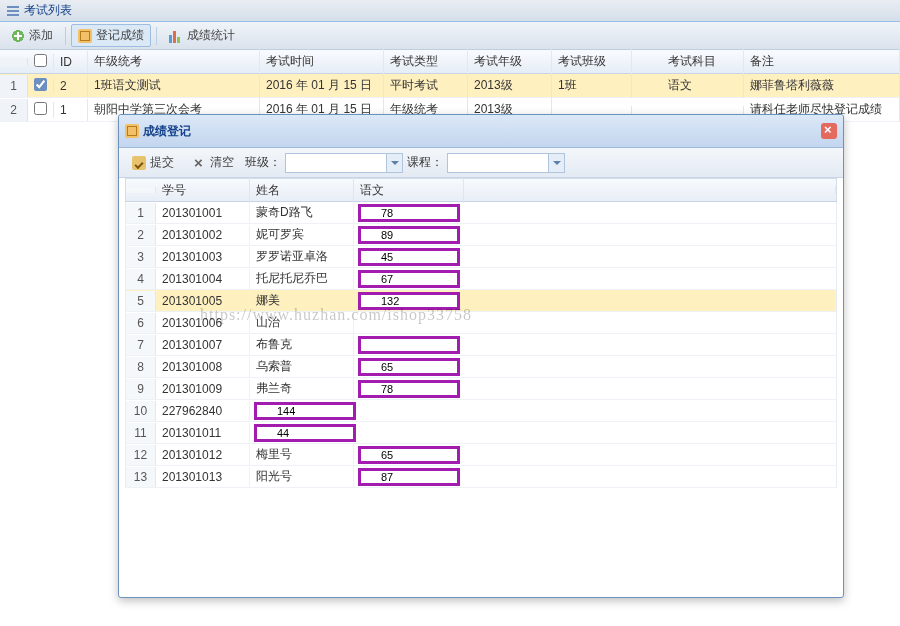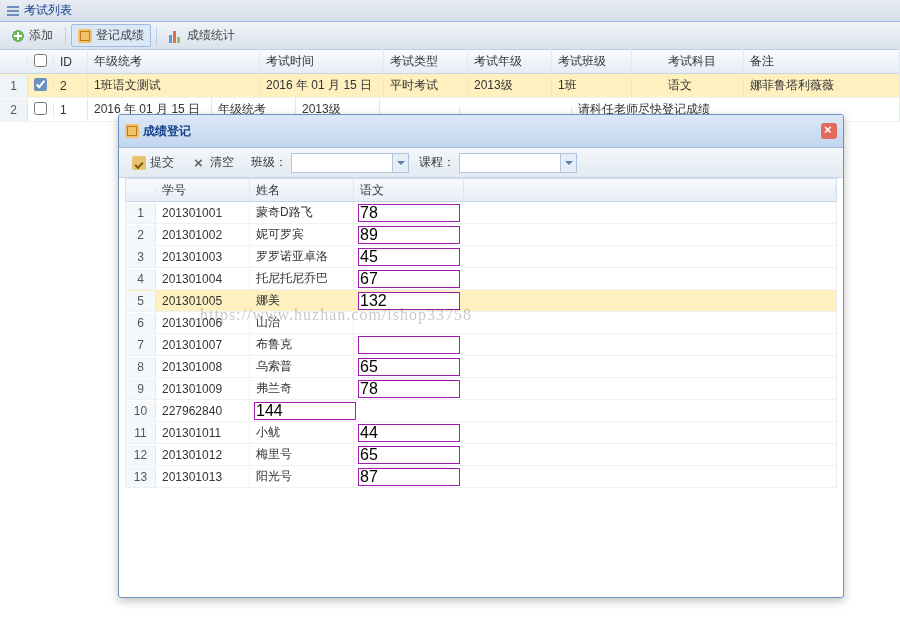--- a/index.html
+++ b/index.html
@@ -44,40 +44,40 @@
 .grid-header input[type=checkbox], .grid-row input[type=checkbox] { accent-color:#6b8fbf; }
 
 
 .dialog { position: absolute; left: 118px; top: 114px; width: 726px; height: 484px; border: 1px solid #6b92bf; border-radius: 3px; background: #fff; box-shadow: 0 3px 10px rgba(0,0,0,0.25); display:flex; flex-direction:column; }
 .dlg-header { background: linear-gradient(to bottom, #dbe8f8, #c3d6ee); border-bottom:1px solid #9cb9da; height: 24px; display:flex; align-items:center; padding: 16px 6px; border-radius: 3px 3px 0 0; }
 .dlg-title { color:#15428b; font-weight:bold; font-size:12px; display:flex; align-items:center; gap:4px; }
 .dlg-close { margin-left:auto; width:16px; height:16px; background:#e56a5e; border-radius:3px; position:relative; cursor:pointer; }
 .dlg-close::before { content:"×"; color:#fff; font-weight:bold; position:absolute; left:3px; top:-1px; font-size:13px; }
 
 .dlg-toolbar { background: linear-gradient(to bottom, #f4f7fb, #e3eaf3); border-bottom:1px solid #c8d4e3; padding:12px 6px; display:flex; align-items:center; gap:4px; height:30px; }
-.dlg-toolbar label { color:#333; margin-left:6px; }
+.dlg-toolbar label { color:#333; }
 .combo { display:inline-flex; border:1px solid #b1c4de; height:20px; background:#fff; }
 .combo input { border:none; outline:none; padding:0 4px; font-size:12px; }
 .combo .arrow { width:16px; background:#e5edf7; border-left:1px solid #b1c4de; position:relative; }
 .combo .arrow::before { content:""; position:absolute; left:4px; top:7px; border:4px solid transparent; border-top-color:#5d7fa9; }
 .icon-submit { width:14px; height:14px; background:#e8c36e; border-radius:2px; position:relative; }
 .icon-submit::before { content:""; position:absolute; left:3px; top:6px; width:6px; height:3px; border-left:2px solid #7a5310; border-bottom:2px solid #7a5310; transform:rotate(-45deg); }
 .icon-clear { width:14px; height:14px; position:relative; }
 .icon-clear::before { content:"×"; font-weight:bold; color:#666; position:absolute; left:2px; top:-2px; font-size:15px; }
 
 .score-grid { flex:1; overflow:auto; padding: 0 6px 6px 6px; }
 .sg-header { display:flex; background:linear-gradient(to bottom,#f7fafd,#e8eef7); border:1px solid #d4ddea; border-bottom:1px solid #c8d4e3; height:24px; align-items:center; }
 .sg-header .scell { padding:4px 6px; border-right:1px solid #dfe6ef; color:#333; }
 .sg-row { display:flex; border-left:1px solid #e8edf3; border-right:1px solid #e8edf3; border-bottom:1px solid #eef2f7; height:22px; align-items:center; }
 .sg-row.sel { background:#fff0c0; }
 .sg-rownum { width:30px; text-align:center; background:#f5f8fb; border-right:1px solid #e2e8f0; color:#555; padding:3px 0; }
 .sc-sid { width:94px; padding:3px 6px; border-right:1px solid #eef2f7; }
 .sc-name { width:104px; padding:2px 6px; border-right:1px solid #eef2f7; }
 .sc-score { width:110px; padding:2px 4px; }
-.sc-score input { width:100%; border:1px solid #a21caf; height:18px; padding:0 1px; font-size:16px; outline:none; }
+.sc-score input { width:100%; border:3px solid #a21caf; height:18px; padding:0 20px; font-size:11px; outline:none; }
 .sc-rest { flex:1; }
 
 .watermark { position:absolute; left:200px; top:306px; font-size:16px; color:rgba(0,0,0,0.22); font-family: Georgia, serif; letter-spacing:1px; pointer-events:none; white-space:nowrap; }
 </style>
 </head>
 <body>
 
 <div class="panel-header">
   <span class="icon">
     <svg width="14" height="14" viewBox="0 0 14 14">
@@ -132,20 +132,21 @@
       <div class="cell c-type">平时考试</div>
       <div class="cell c-grade">2013级</div>
       <div class="cell c-class">1班</div>
       <div class="cell c-subject">语文</div>
       <div class="cell c-note">娜菲鲁塔利薇薇</div>
     </div>
     <div class="grid-row">
       <div class="rownum">2</div>
       <div class="chk"><input type="checkbox" style=""></div>
       <div class="cell c-id">1</div>
+      <div class="cell c-name">朝阳中学第三次会考</div>
       <div class="cell c-time">2016 年 01 月 15 日</div>
       <div class="cell c-type">年级统考</div>
       <div class="cell c-grade">2013级</div>
       <div class="cell c-class"></div>
       <div class="cell c-subject"></div>
       <div class="cell c-note">请科任老师尽快登记成绩</div>
     </div>
   </div>
 
 <div class="dialog">
@@ -249,21 +250,20 @@
         </div>
         <div class="sg-row">
           <div class="sg-rownum">10</div>
           <div class="sc-sid">227962840</div>
           <div class="sc-score"><input value="144" style=""></div>
           <div class="sc-rest"></div>
         </div>
         <div class="sg-row">
           <div class="sg-rownum">11</div>
           <div class="sc-sid">201301011</div>
-          <div class="sc-name">小鱿</div>
           <div class="sc-score"><input value="44" style=""></div>
           <div class="sc-rest"></div>
         </div>
         <div class="sg-row">
           <div class="sg-rownum">12</div>
           <div class="sc-sid">201301012</div>
           <div class="sc-name">梅里号</div>
           <div class="sc-score"><input value="65" style=""></div>
           <div class="sc-rest"></div>
         </div>

